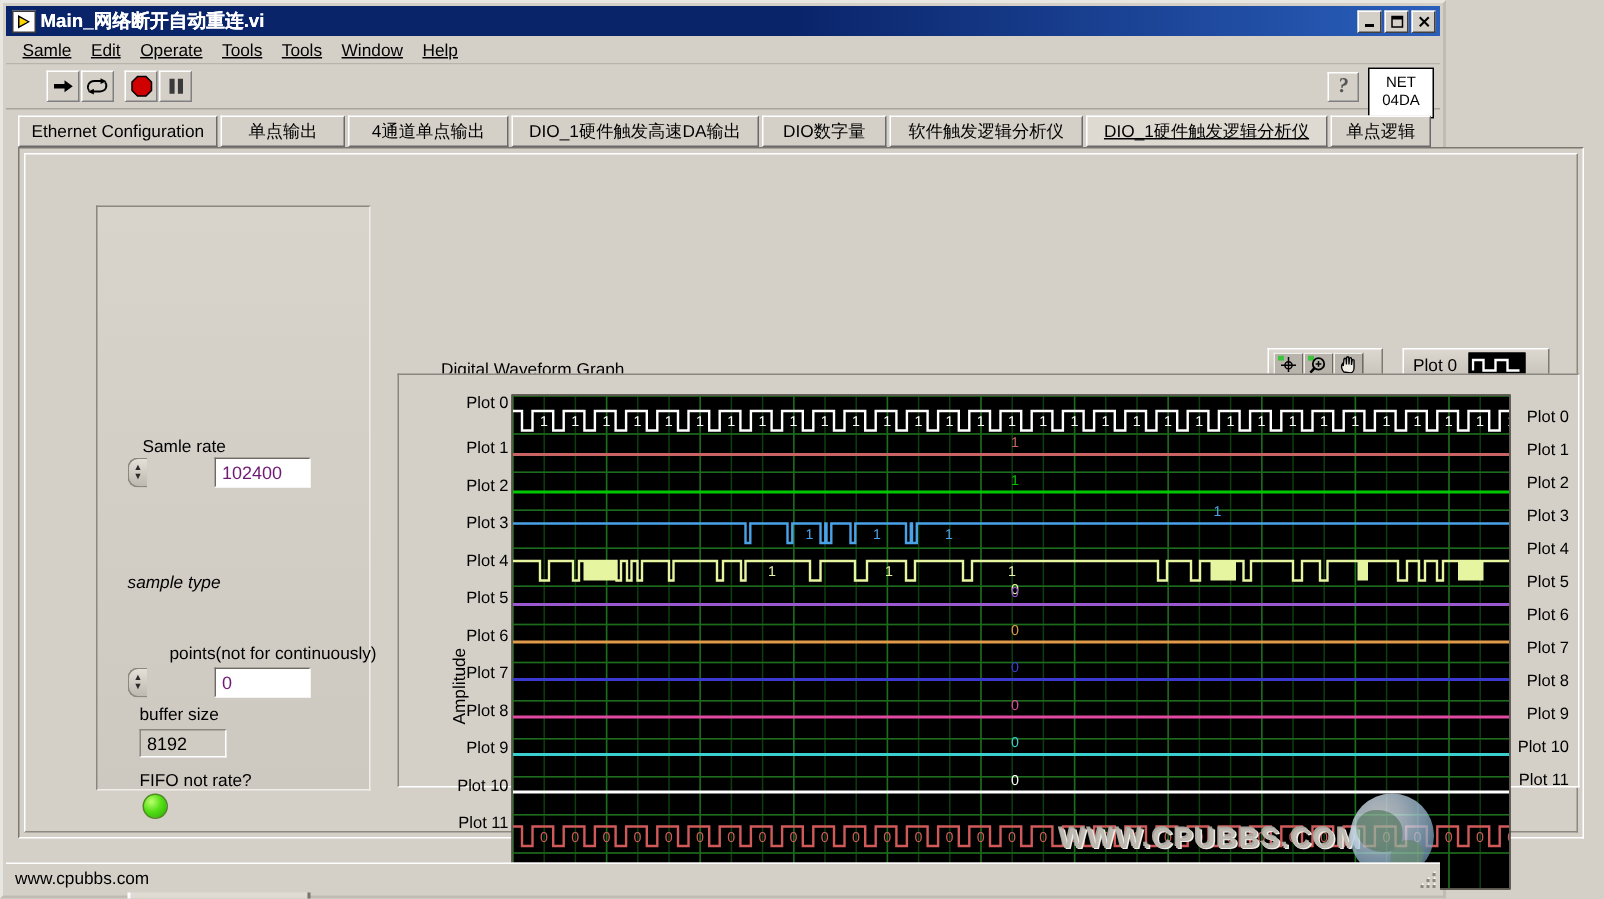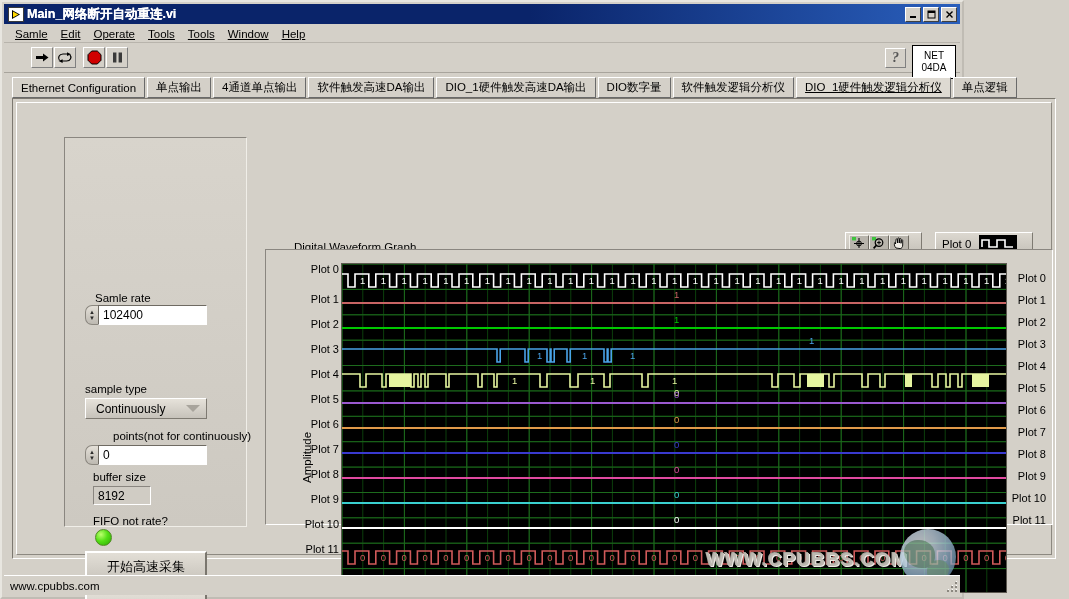--- a/index.html
+++ b/index.html
@@ -161,24 +161,25 @@
     border: 1px solid #8c8880;
     border-right: none;
     display: flex; flex-direction: column; justify-content: center; align-items: center;
     border-radius: 7px 0 0 7px;
   }
   .spinner span { font-size: 6px; line-height: 6px; color:#2a2a2a; }
   .num-field {
     background: #ffffff;
     border: 1px solid;
     border-color: #6e6a62 #ffffff #ffffff #6e6a62;
-    font-size: 12px; color: #000000;
+    font-size: 12px; color: #701a75;
     display: flex; align-items: center;
     padding-left: 4px;
     font-family: "Liberation Sans", sans-serif;
+    margin-left: 45px;
   }
   .ro-field {
     position: absolute;
     background: #d0ccc4;
     border: 1px solid;
     border-color: #8a8680 #ffffff #ffffff #8a8680;
     font-size: 12px; color: #000;
     display: flex; align-items: center;
     padding-left: 4px;
   }
@@ -401,23 +402,20 @@
   <div class="tabstrip">
     <div class="tab" style="width:133px">
         <span>Ethernet Configuration</span>
       </div>
     <div class="tab" style="width:86px">
         <span>单点输出</span>
       </div>
     <div class="tab" style="width:110px">
         <span>4通道单点输出</span>
       </div>
-    <div class="tab" style="width:140px">
-        <span>软件触发高速DA输出</span>
-      </div>
     <div class="tab" style="width:171px">
         <span>DIO_1硬件触发高速DA输出</span>
       </div>
     <div class="tab" style="width:86px">
         <span>DIO数字量</span>
       </div>
     <div class="tab" style="width:133px">
         <span>软件触发逻辑分析仪</span>
       </div>
     <div class="tab active" style="width:167px">
@@ -435,44 +433,37 @@
 
       <div class="lbl" style="left:78px; top:189px;">Samle rate</div>
       <div class="num-ctrl" style="left:68px; top:202px; width:122px; height:20px;">
         <div class="spinner">
             <span>▲</span>
             <span>▼</span>
           </div>
         <div class="num-field" style="flex:1;">102400</div>
       </div>
 
-      <div class="lbl" style="left:68px; top:280px;">sample type</div>
-      <div class="combo" style="left:68px; top:295px; width:122px; height:21px;">
-        <span>Continuously</span>
-        <span class="arrow"></span>
-      </div>
+      <div class="lbl" style="left:68px; top:280px;font-style:italic;">sample type</div>
 
       <div class="lbl" style="left:76px; top:327px;padding-left:20px;">points(not for continuously)</div>
       <div class="num-ctrl" style="left:68px; top:342px; width:122px; height:20px;">
         <div class="spinner">
             <span>▲</span>
             <span>▼</span>
           </div>
         <div class="num-field" style="flex:1;">0</div>
       </div>
 
       <div class="lbl" style="left:76px; top:368px;">buffer size</div>
       <div class="ro-field" style="left:76px; top:383px; width:58px; height:19px;">8192</div>
 
       <div class="lbl" style="left:76px; top:412px;">FIFO not rate?</div>
       <div class="led" style="left:78px; top:426px;"></div>
 
-      <div class="btn3d" style="left:68px; top:448px; width:122px; height:32px;">
-        <span>开始高速采集</span>
-      </div>
       <div class="btn3d" style="left:68px; top:489px; width:122px; height:32px;">
         
       </div>
 
       <div class="graph-title" style="left:248px; top:138px;padding-left:29px;">Digital Waveform Graph</div>
 
       <div class="graph-tools" style="left:828px; top:129px; width:77px; height:23px;">
         <div class="gt-btn">
           <svg width="14" height="13" viewBox="0 0 14 13">
             <path d="M7 1 V11 M2 6.5 H12" stroke="#000" stroke-width="1"></path>

